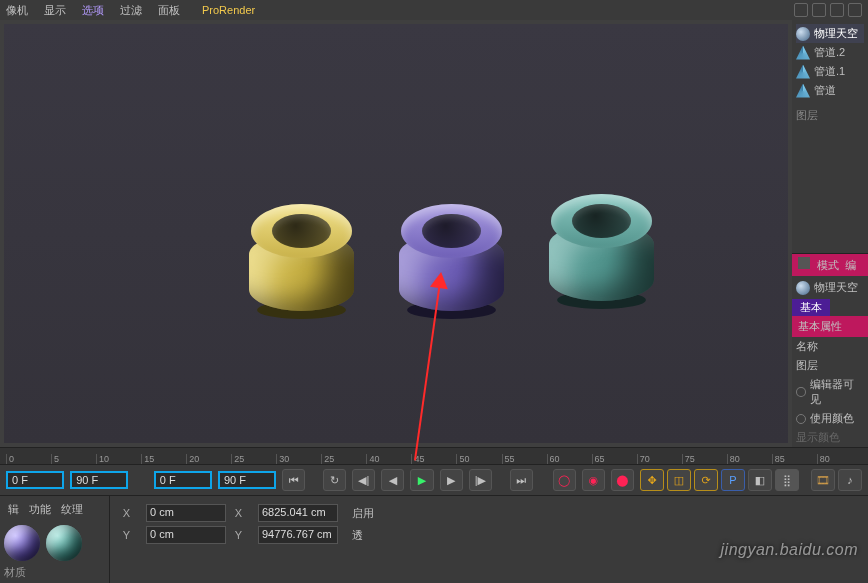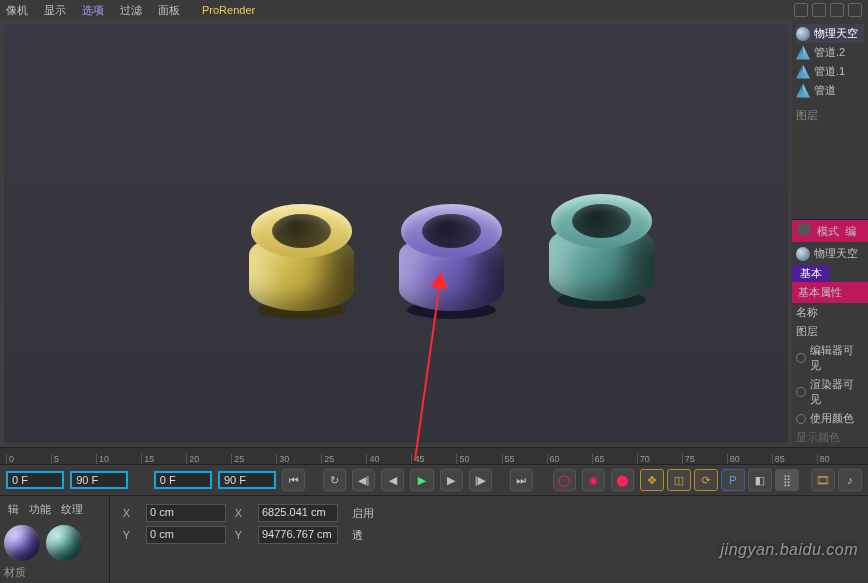--- a/index.html
+++ b/index.html
@@ -217,24 +217,20 @@
       <div class="hd">基本属性</div>
       <div class="row">
           <span>名称</span>
         </div>
       <div class="row">
           <span>图层</span>
         </div>
       <div class="row">
           <div class="radio"></div>
           <span>编辑器可见</span>
-        </div>
-      <div class="row">
-          <div class="radio"></div>
-          <span>渲染器可见</span>
         </div>
       <div class="row">
           <div class="radio"></div>
           <span>使用颜色</span>
         </div>
       <div class="row" style="color:#666;">
           <span>显示颜色</span>
         </div>
     </div>
   </div>

